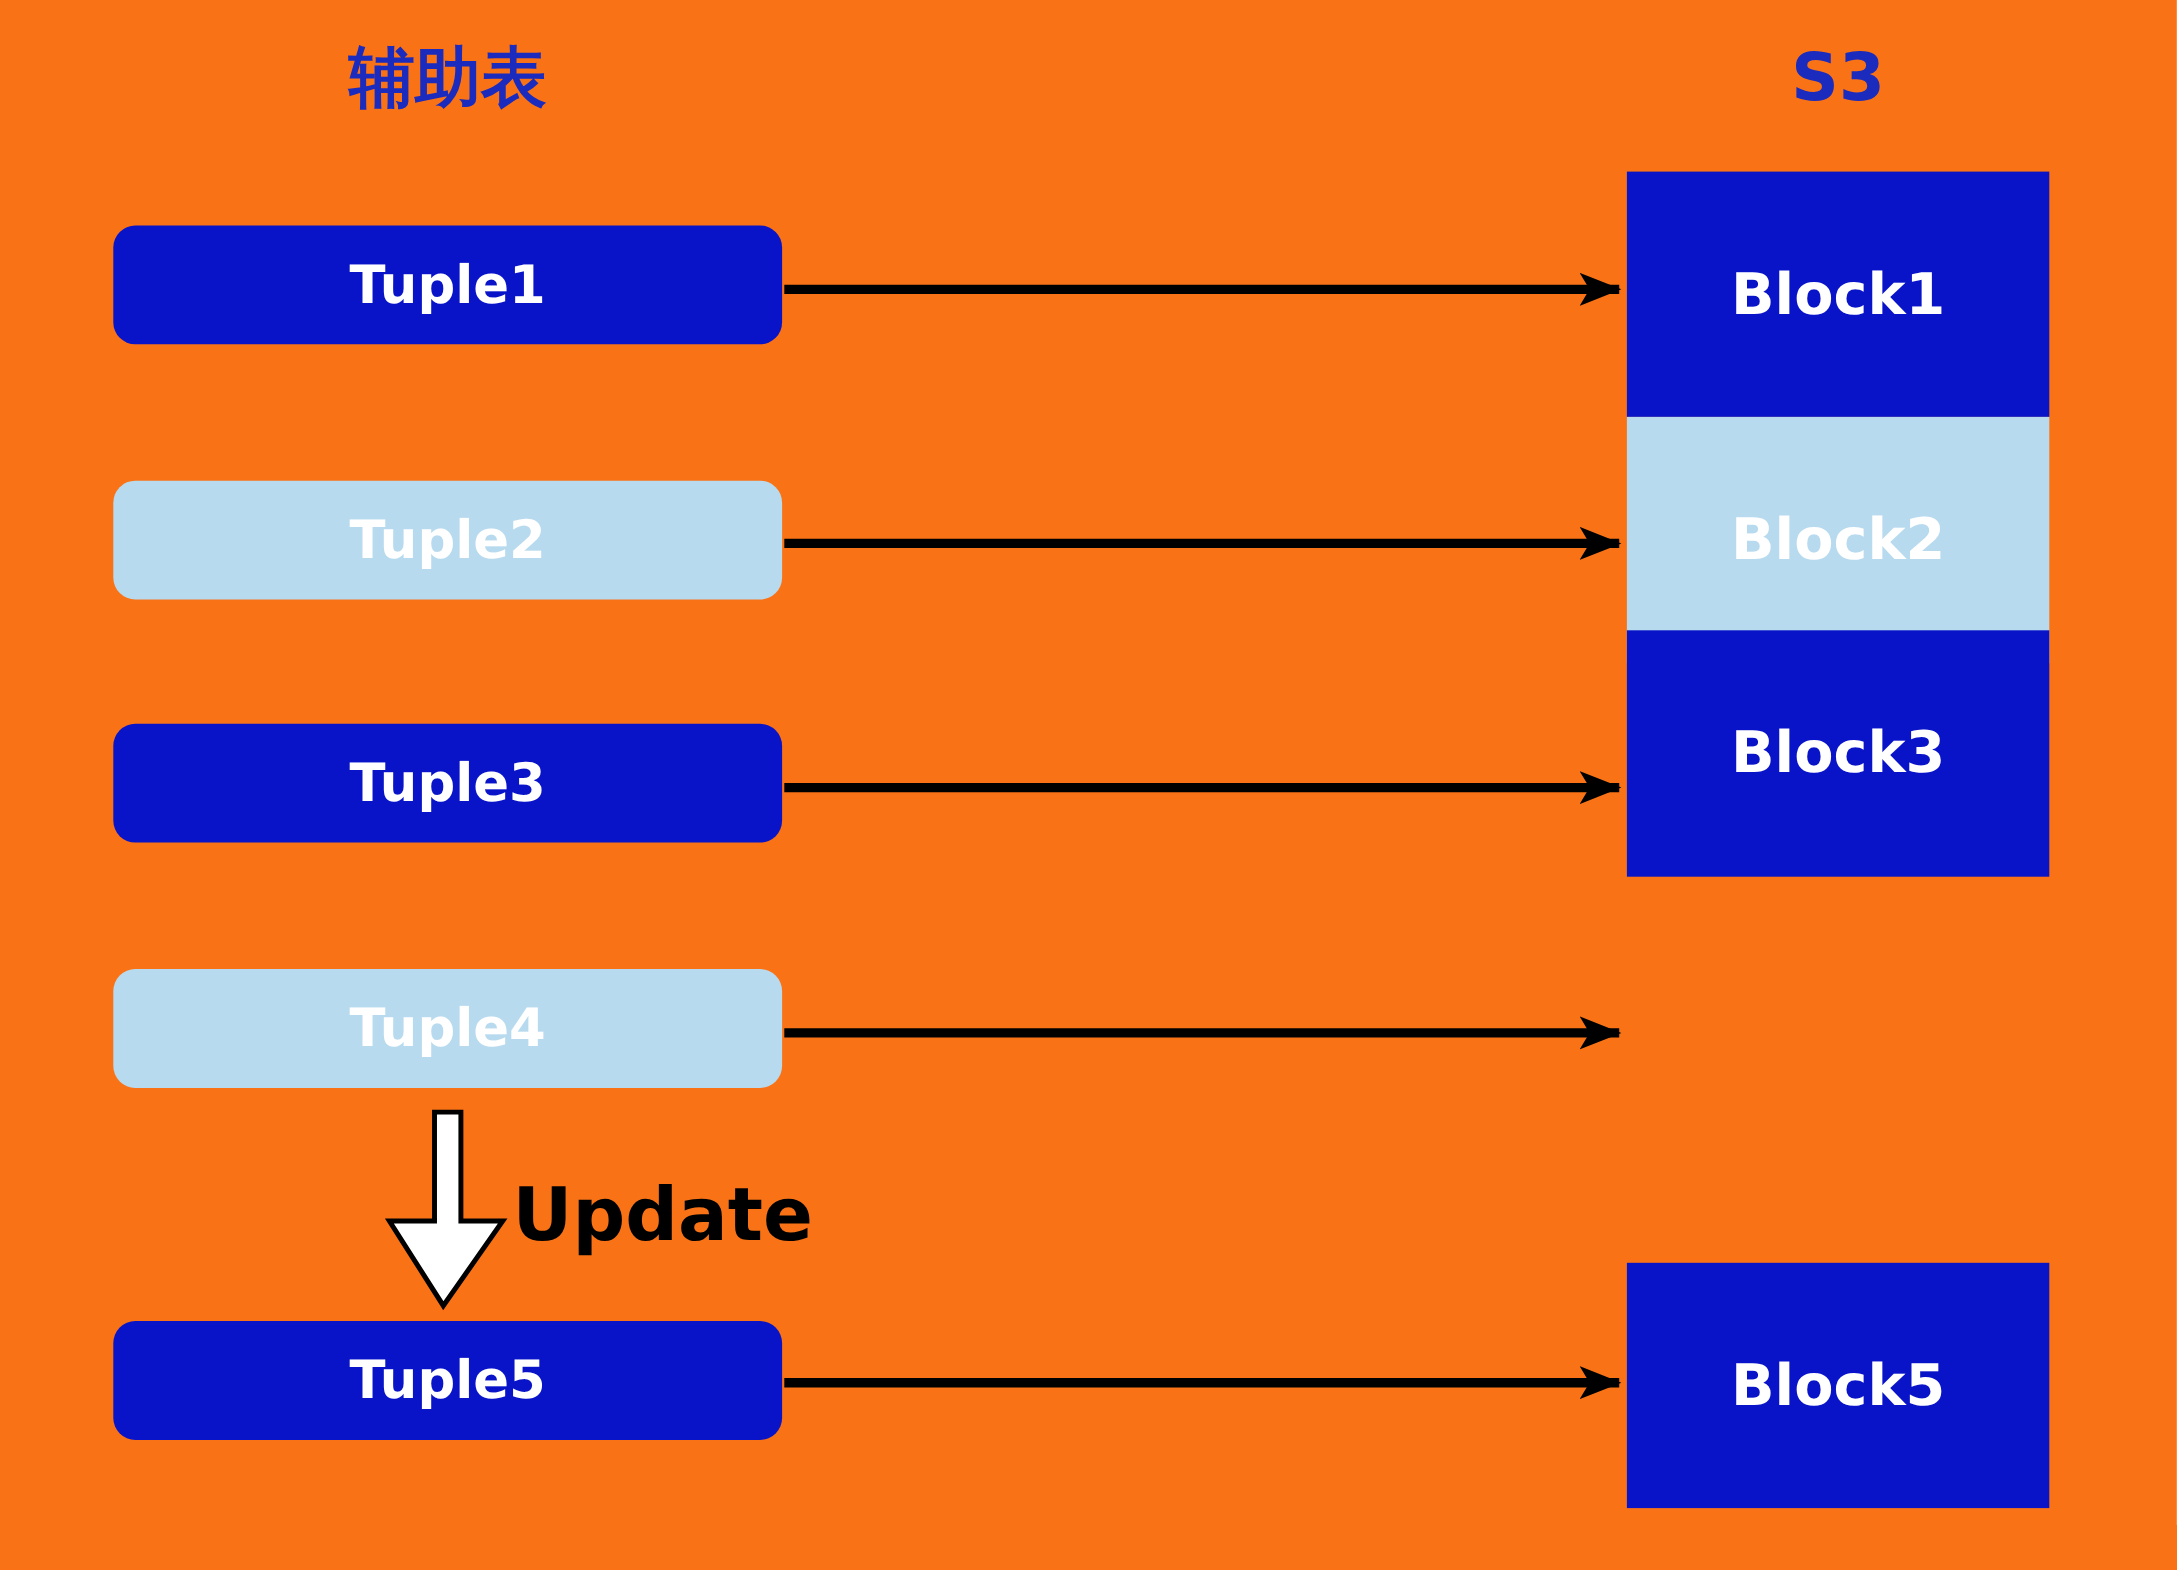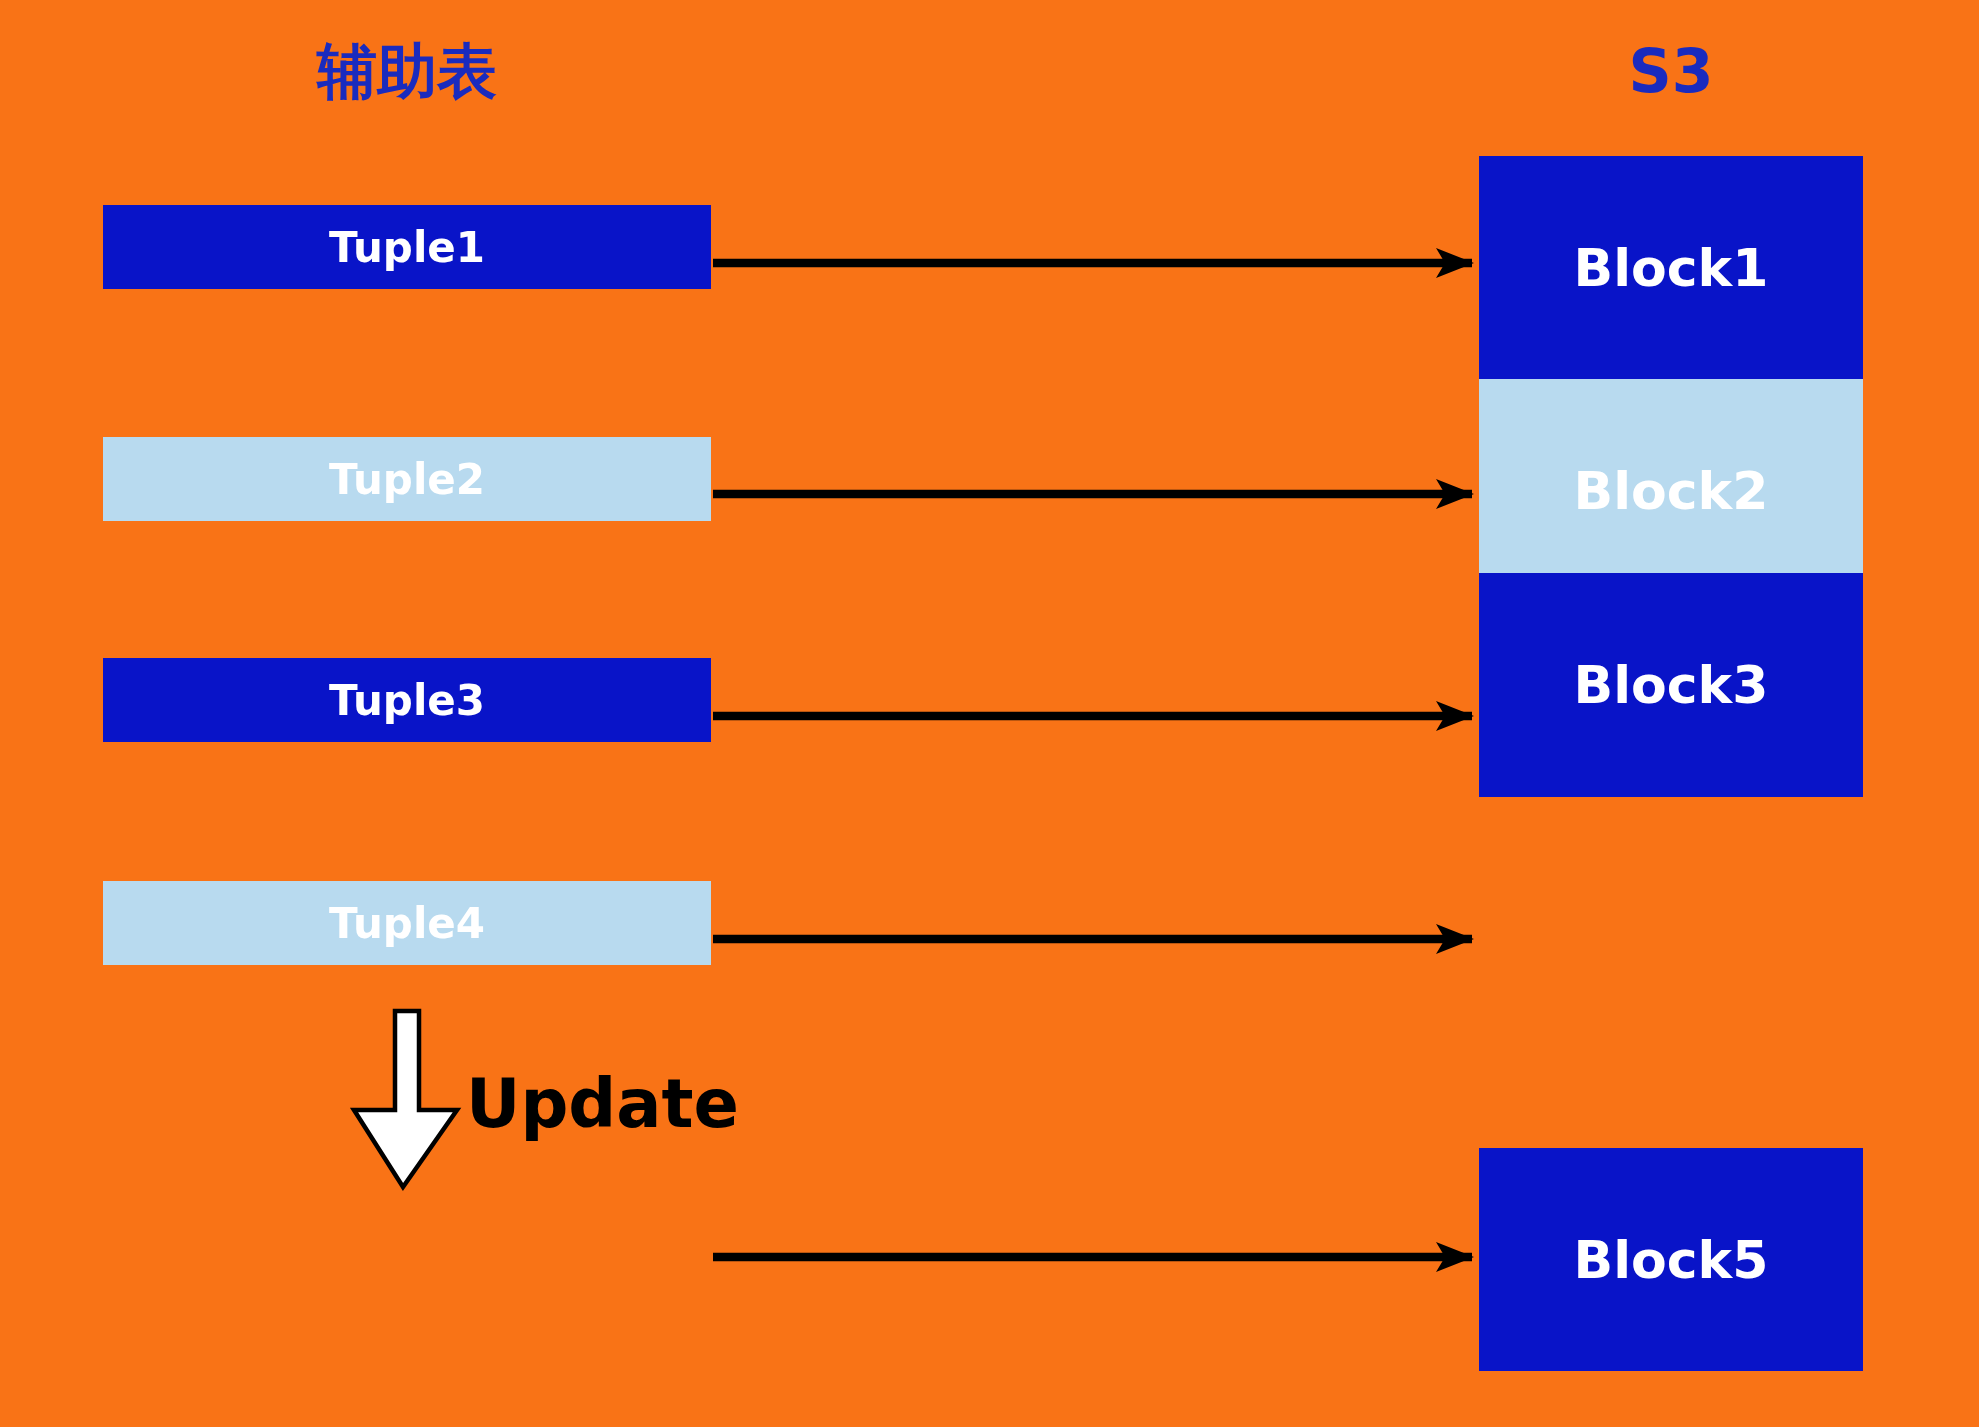--- a/index.html
+++ b/index.html
@@ -33,22 +33,23 @@
     justify-content: center;
     color: var(--box-text);
     font-weight: bold;
   }
   .box[data-variant="dark"]  { background: var(--dark-blue); }
   .box[data-variant="light"] { background: var(--light-blue); }
 
   .tuple {
     left: 103px;
     width: 608px;
-    height: 84px;
-    font-size: 42px;
+    height: 108px;
+    font-size: 48px;
+    border-radius: 20px;
   }
   .block {
     left: 1479px;
     width: 384px;
     font-size: 52px;
   }
 
   .arrow-layer {
     position: absolute;
     left: 0;
@@ -73,20 +74,21 @@
 
 <div class="canvas">
 
   <div class="col-title left">辅助表</div>
   <div class="col-title right">S3</div>
 
   <div class="box tuple" style="top:205px" data-variant="dark">Tuple1</div>
   <div class="box tuple" style="top:437px" data-variant="light">Tuple2</div>
   <div class="box tuple" style="top:658px" data-variant="dark">Tuple3</div>
   <div class="box tuple" style="top:881px" data-variant="light">Tuple4</div>
+  <div class="box tuple" style="top:1201px" data-variant="dark">Tuple5</div>
 
   <div class="box block" style="top:156px;height:223px" data-variant="dark">Block1</div>
   <div class="box block" style="top:379px;height:224px" data-variant="light">Block2</div>
   <div class="box block" style="top:573px;height:224px" data-variant="dark">Block3</div>
   <div class="box block" style="top:1148px;height:223px" data-variant="dark">Block5</div>
 
   <svg class="arrow-layer" viewBox="0 0 1979 1427" xmlns="http://www.w3.org/2000/svg">
     <defs>
       <marker id="ah" markerUnits="userSpaceOnUse" markerWidth="44" markerHeight="34" refX="36" refY="15" orient="auto">
         <polygon points="0,0 38,15 0,30 9,15" fill="#000000"></polygon>

